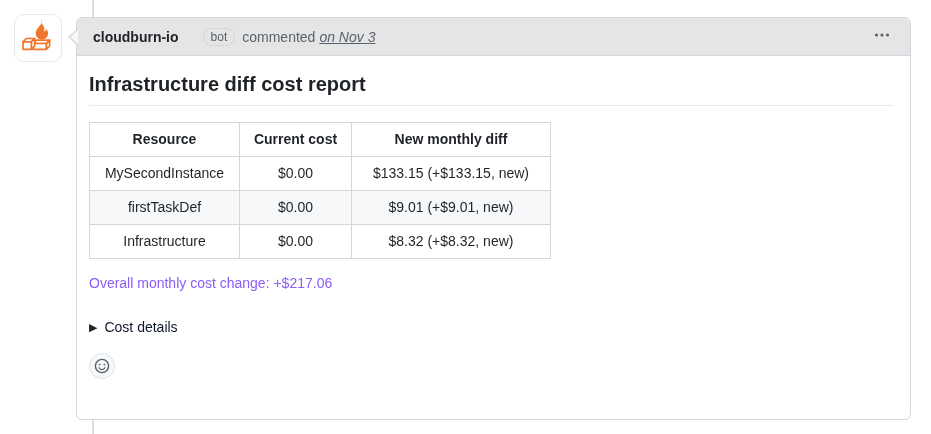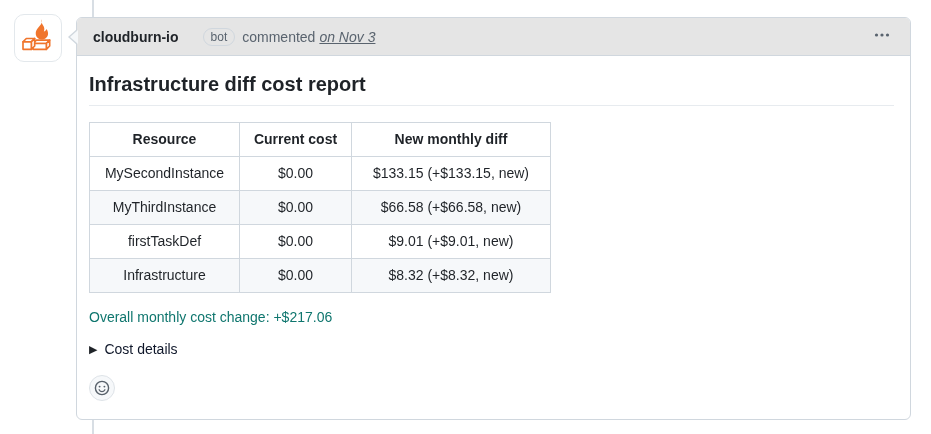--- a/index.html
+++ b/index.html
@@ -148,21 +148,21 @@
   .cost-table th {
     font-weight: 700;
     text-align: center;
   }
   .cost-table td { text-align: center; margin-top: 39px; }
   .cost-table col.c1 { width: 150px; }
   .cost-table col.c2 { width: 112px; }
   .cost-table col.c3 { width: 199px; }
   .cost-table tbody tr:nth-child(even) { background: #f6f8fa; }
 
-  .overall-line { margin-bottom: 16px; color: #0f766e; }
+  .overall-line { margin-bottom: 28px; color: #8b5cf6; }
 
   .details-row {
     display: flex;
     align-items: center;
     margin-bottom: 18px;
     cursor: pointer;
   }
   .details-marker {
     font-size: 11px;
     color: #1f2328;
@@ -242,25 +242,20 @@
             <th>New monthly diff</th>
           </tr>
         </thead>
         <tbody>
           <tr>
             <td>MySecondInstance</td>
             <td>$0.00</td>
             <td>$133.15 (+$133.15, new)</td>
           </tr>
           <tr>
-            <td>MyThirdInstance</td>
-            <td>$0.00</td>
-            <td>$66.58 (+$66.58, new)</td>
-          </tr>
-          <tr>
             <td>firstTaskDef</td>
             <td>$0.00</td>
             <td>$9.01 (+$9.01, new)</td>
           </tr>
           <tr>
             <td>Infrastructure</td>
             <td>$0.00</td>
             <td>$8.32 (+$8.32, new)</td>
           </tr>
         </tbody>

